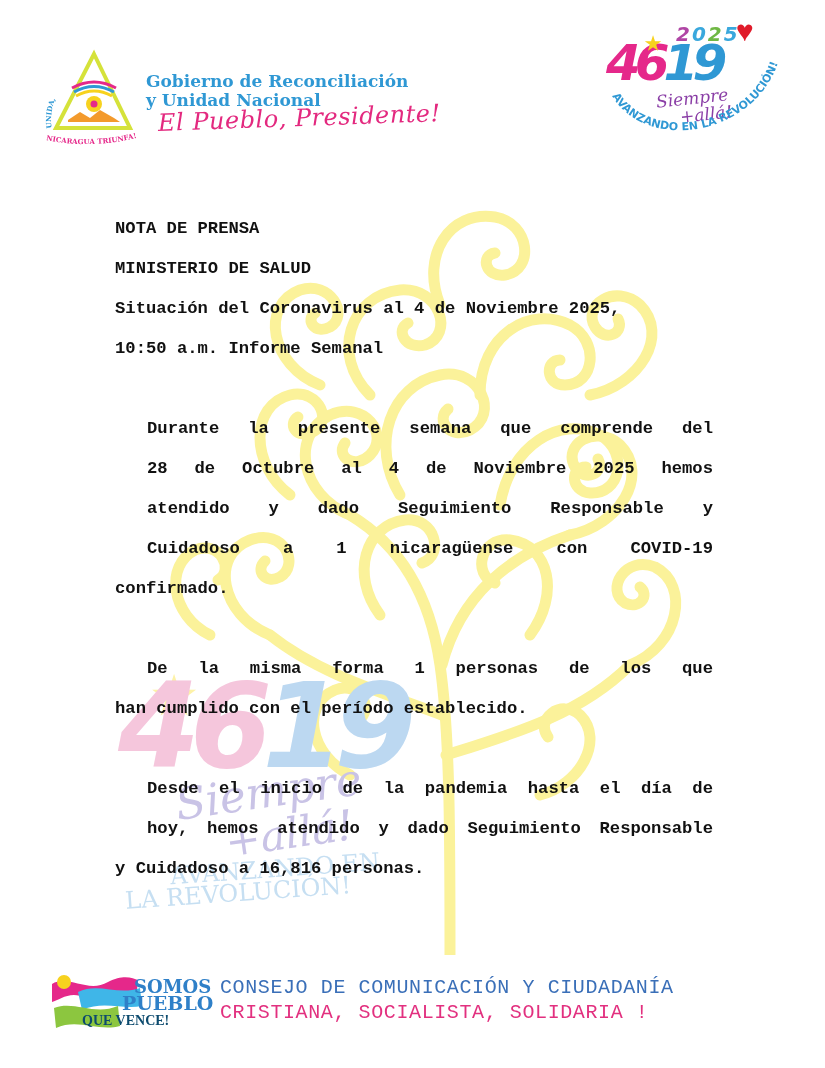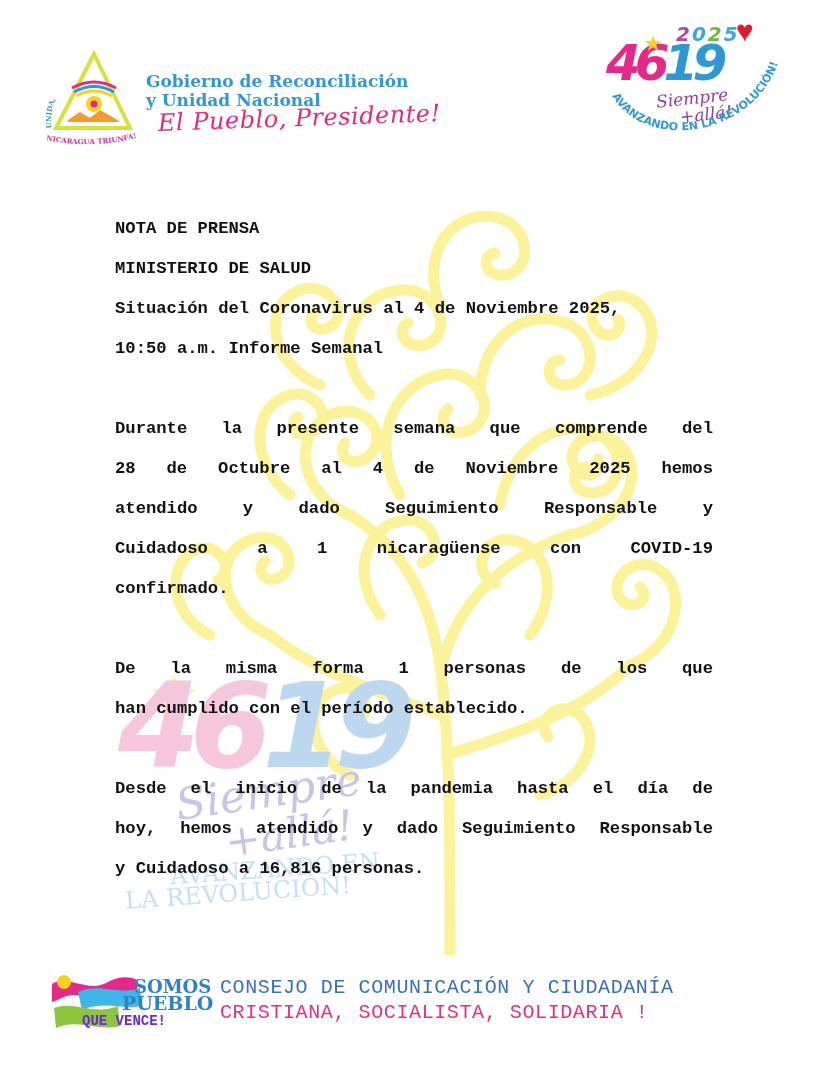--- a/index.html
+++ b/index.html
@@ -31,28 +31,28 @@
     .lr-num { position: absolute; left: 8px; top: 22px; font-family: "DejaVu Sans", sans-serif; font-weight: bold; font-style: italic; font-size: 50px; letter-spacing: -6px; line-height: 1; }
     .lr-num .p { color: #e5288a; } .lr-num .b { color: #2f98d4; }
     .lr-star { position: absolute; left: 46px; top: 12px; color: #f7d21e; font-size: 30px; line-height: 1; }
     .lr-siempre { position: absolute; left: 58px; top: 72px; font-family: "DejaVu Serif", serif; font-style: italic; color: #8a3ea6; font-size: 17px; transform: rotate(-6deg); }
     .lr-alla { position: absolute; left: 82px; top: 88px; font-family: "DejaVu Serif", serif; font-style: italic; color: #8a3ea6; font-size: 17px; transform: rotate(-6deg); }
     .lr-arc { position: absolute; left: 0; top: 0; width: 190px; height: 130px; }
 
     
     .content { position: absolute; left: 115px; top: 215px; width: 598px; z-index: 3; color: #111; font-weight: bold; font-size: 17.2px; }
     .line { height: 40px; line-height: 28px; white-space: nowrap; }
-    .just { text-align: justify; text-align-last: justify; }
+    .just { text-align: justify; text-align-last: justify; margin-left: 32px; }
     .gap { height: 40px; }
 
     
     .footer-logo { position: absolute; left: 48px; top: 970px; width: 150px; height: 70px; z-index: 2; }
     .fl-somos { position: absolute; left: 86px; top: 8px; font-family: "DejaVu Serif", serif; font-weight: bold; font-size: 18px; color: #2f80c8; line-height: 1; }
     .fl-pueblo { position: absolute; left: 74px; top: 24px; font-family: "DejaVu Serif", serif; font-weight: bold; font-size: 19px; color: #2f80c8; line-height: 1; }
-    .fl-vence { position: absolute; left: 34px; top: 44px; font-family: Liberation Mono, monospace; font-weight: bold; font-size: 14px; color: #6d28d9; line-height: 1; }
+    .fl-vence { position: absolute; left: 34px; top: 44px; font-family: Liberation Serif, serif; font-weight: bold; font-size: 14px; color: #0c4a6e; line-height: 1; }
     .footer-text { position: absolute; left: 220px; top: 975px; z-index: 2; font-size: 20px; line-height: 25px; letter-spacing: 0.6px; }
     .ft1 { color: #3a6fb8; }
     .ft2 { color: #e2307f; }
   </style>
 </head>
 <body>
 
 <svg class="tree" viewBox="0 0 560 760">
   <g fill="none" stroke="#fbf29a" stroke-width="11" stroke-linecap="round">
 

